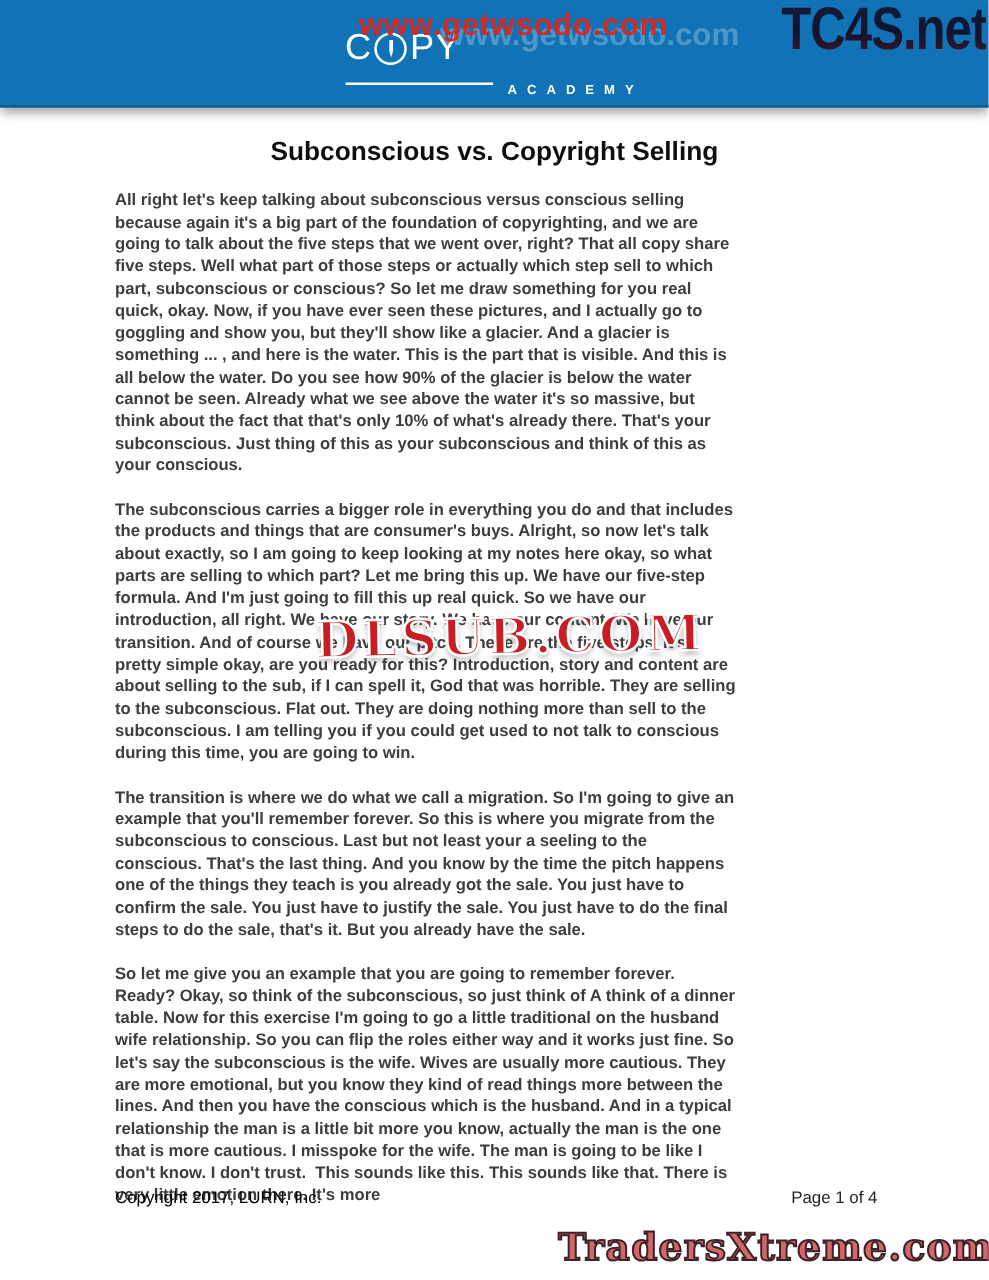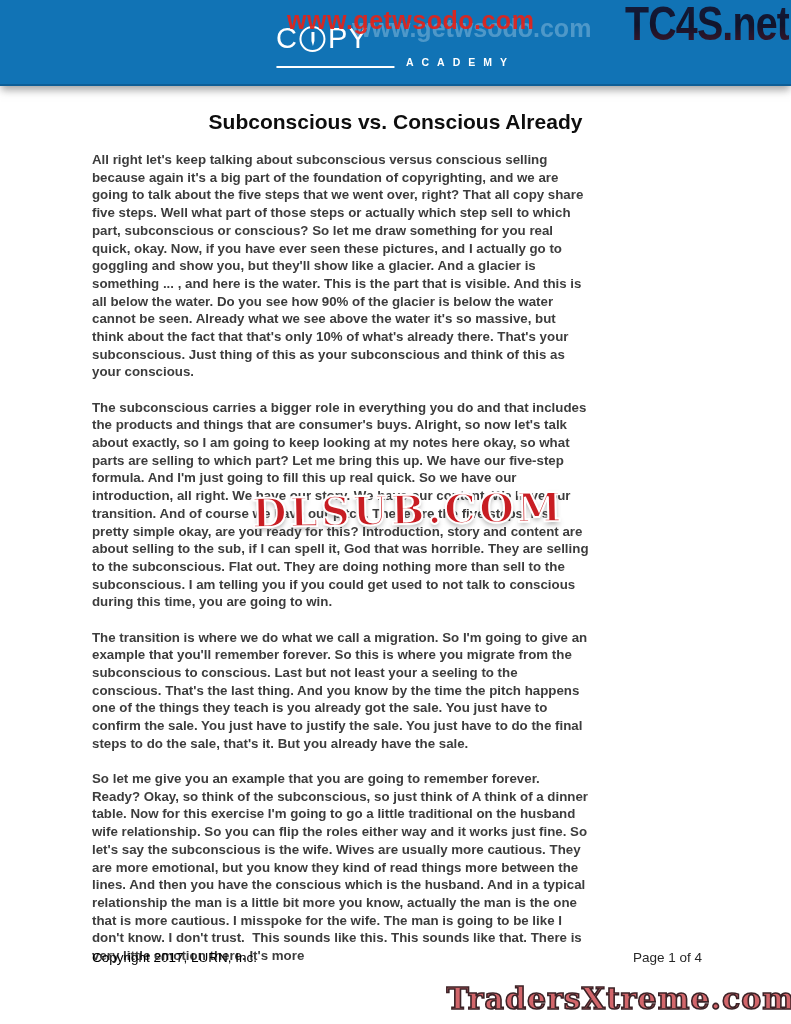--- a/index.html
+++ b/index.html
@@ -14,21 +14,21 @@
     box-shadow:0 5px 8px -1px rgba(90,90,90,.55);
   }
   .logo{position:absolute;left:50%;top:24px;transform:translateX(-50%);}
   .logo-top{display:flex;align-items:center;color:#fff;line-height:1;}
   .logo-copy{font-weight:400;font-size:29px;letter-spacing:1px;display:flex;align-items:center;}
   .logo-writing{font-weight:700;font-size:29px;letter-spacing:.5px;}
   .o-circle{
     width:22px;height:22px;border:2.5px solid #fff;border-radius:50%;
     display:inline-flex;align-items:center;justify-content:center;margin:0 2px;
   }
-  .logo-bottom{display:flex;align-items:flex-end;margin-top:3px;}
+  .logo-bottom{display:flex;align-items:flex-start;margin-top:13px;}
   .logo-rule{width:118px;height:2px;background:#fff;margin-right:12px;flex:none;}
   .logo-academy{color:#fff;font-size:10.5px;font-weight:700;letter-spacing:8px;white-space:nowrap;}
   
   .wm-top-ghost{
     position:absolute;left:352px;top:14px;font-size:25px;font-weight:700;
     color:rgba(222,239,250,.30);white-space:nowrap;z-index:3;
   }
   .wm-top-red{
     position:absolute;left:287px;top:6px;font-size:25px;font-weight:700;
     color:#e2231a;opacity:.93;white-space:nowrap;letter-spacing:.5px;z-index:4;
@@ -94,21 +94,21 @@
       <div class="logo-bottom">
         <div class="logo-rule"></div>
         <span class="logo-academy">ACADEMY</span>
       </div>
     </div>
     <div class="wm-top-ghost">www.getwsodo.com</div>
     <div class="wm-top-red">www.getwsodo.com</div>
     <div class="wm-corner">TC4S.net</div>
   </div>
 
-  <div class="doc-title">Subconscious vs. Conscious Already</div>
+  <div class="doc-title">Subconscious vs. Copyright Selling</div>
 
   <div class="transcript">
     <div class="paras">
       <p>All right let's keep talking about subconscious versus conscious selling because again it's a big part of the foundation of copyrighting, and we are going to talk about the five steps that we went over, right? That all copy share five steps. Well what part of those steps or actually which step sell to which part, subconscious or conscious? So let me draw something for you real quick, okay. Now, if you have ever seen these pictures, and I actually go to goggling and show you, but they'll show like a glacier. And a glacier is something ... , and here is the water. This is the part that is visible. And this is all below the water. Do you see how 90% of the glacier is below the water cannot be seen. Already what we see above the water it's so massive, but think about the fact that that's only 10% of what's already there. That's your subconscious. Just thing of this as your subconscious and think of this as your conscious.</p>
       <p>The subconscious carries a bigger role in everything you do and that includes the products and things that are consumer's buys. Alright, so now let's talk about exactly, so I am going to keep looking at my notes here okay, so what parts are selling to which part? Let me bring this up. We have our five-step formula. And I'm just going to fill this up real quick. So we have our introduction, all right. We have our story. We have our content. We have our transition. And of course we have our pitch. These are the five steps. It's pretty simple okay, are you ready for this? Introduction, story and content are about selling to the sub, if I can spell it, God that was horrible. They are selling to the subconscious. Flat out. They are doing nothing more than sell to the subconscious. I am telling you if you could get used to not talk to conscious  during this time, you are going to win.</p>
       <p>The transition is where we do what we call a migration. So I'm going to give an example that you'll remember forever. So this is where you migrate from the subconscious to conscious. Last but not least your a seeling to the conscious. That's the last thing. And you know by the time the pitch happens one of the things they teach is you already got the sale. You just have to confirm the sale. You just have to justify the sale. You just have to do the final steps to do the sale, that's it. But you already have the sale.</p>
       <p>So let me give you an example that you are going to remember forever. Ready? Okay, so think of the subconscious, so just think of A think of a dinner table. Now for this exercise I'm going to go a little traditional on the husband wife relationship. So you can flip the roles either way and it works just fine. So let's say the subconscious is the wife. Wives are usually more cautious. They are more emotional, but you know they kind of read things more between the lines. And then you have the conscious which is the husband. And in a typical relationship the man is a little bit more you know, actually the man is the one that is more cautious. I misspoke for the wife. The man is going to be like I don't know. I don't trust.  This sounds like this. This sounds like that. There is very little emotion there. It's more</p>
     </div>
   </div>
 

